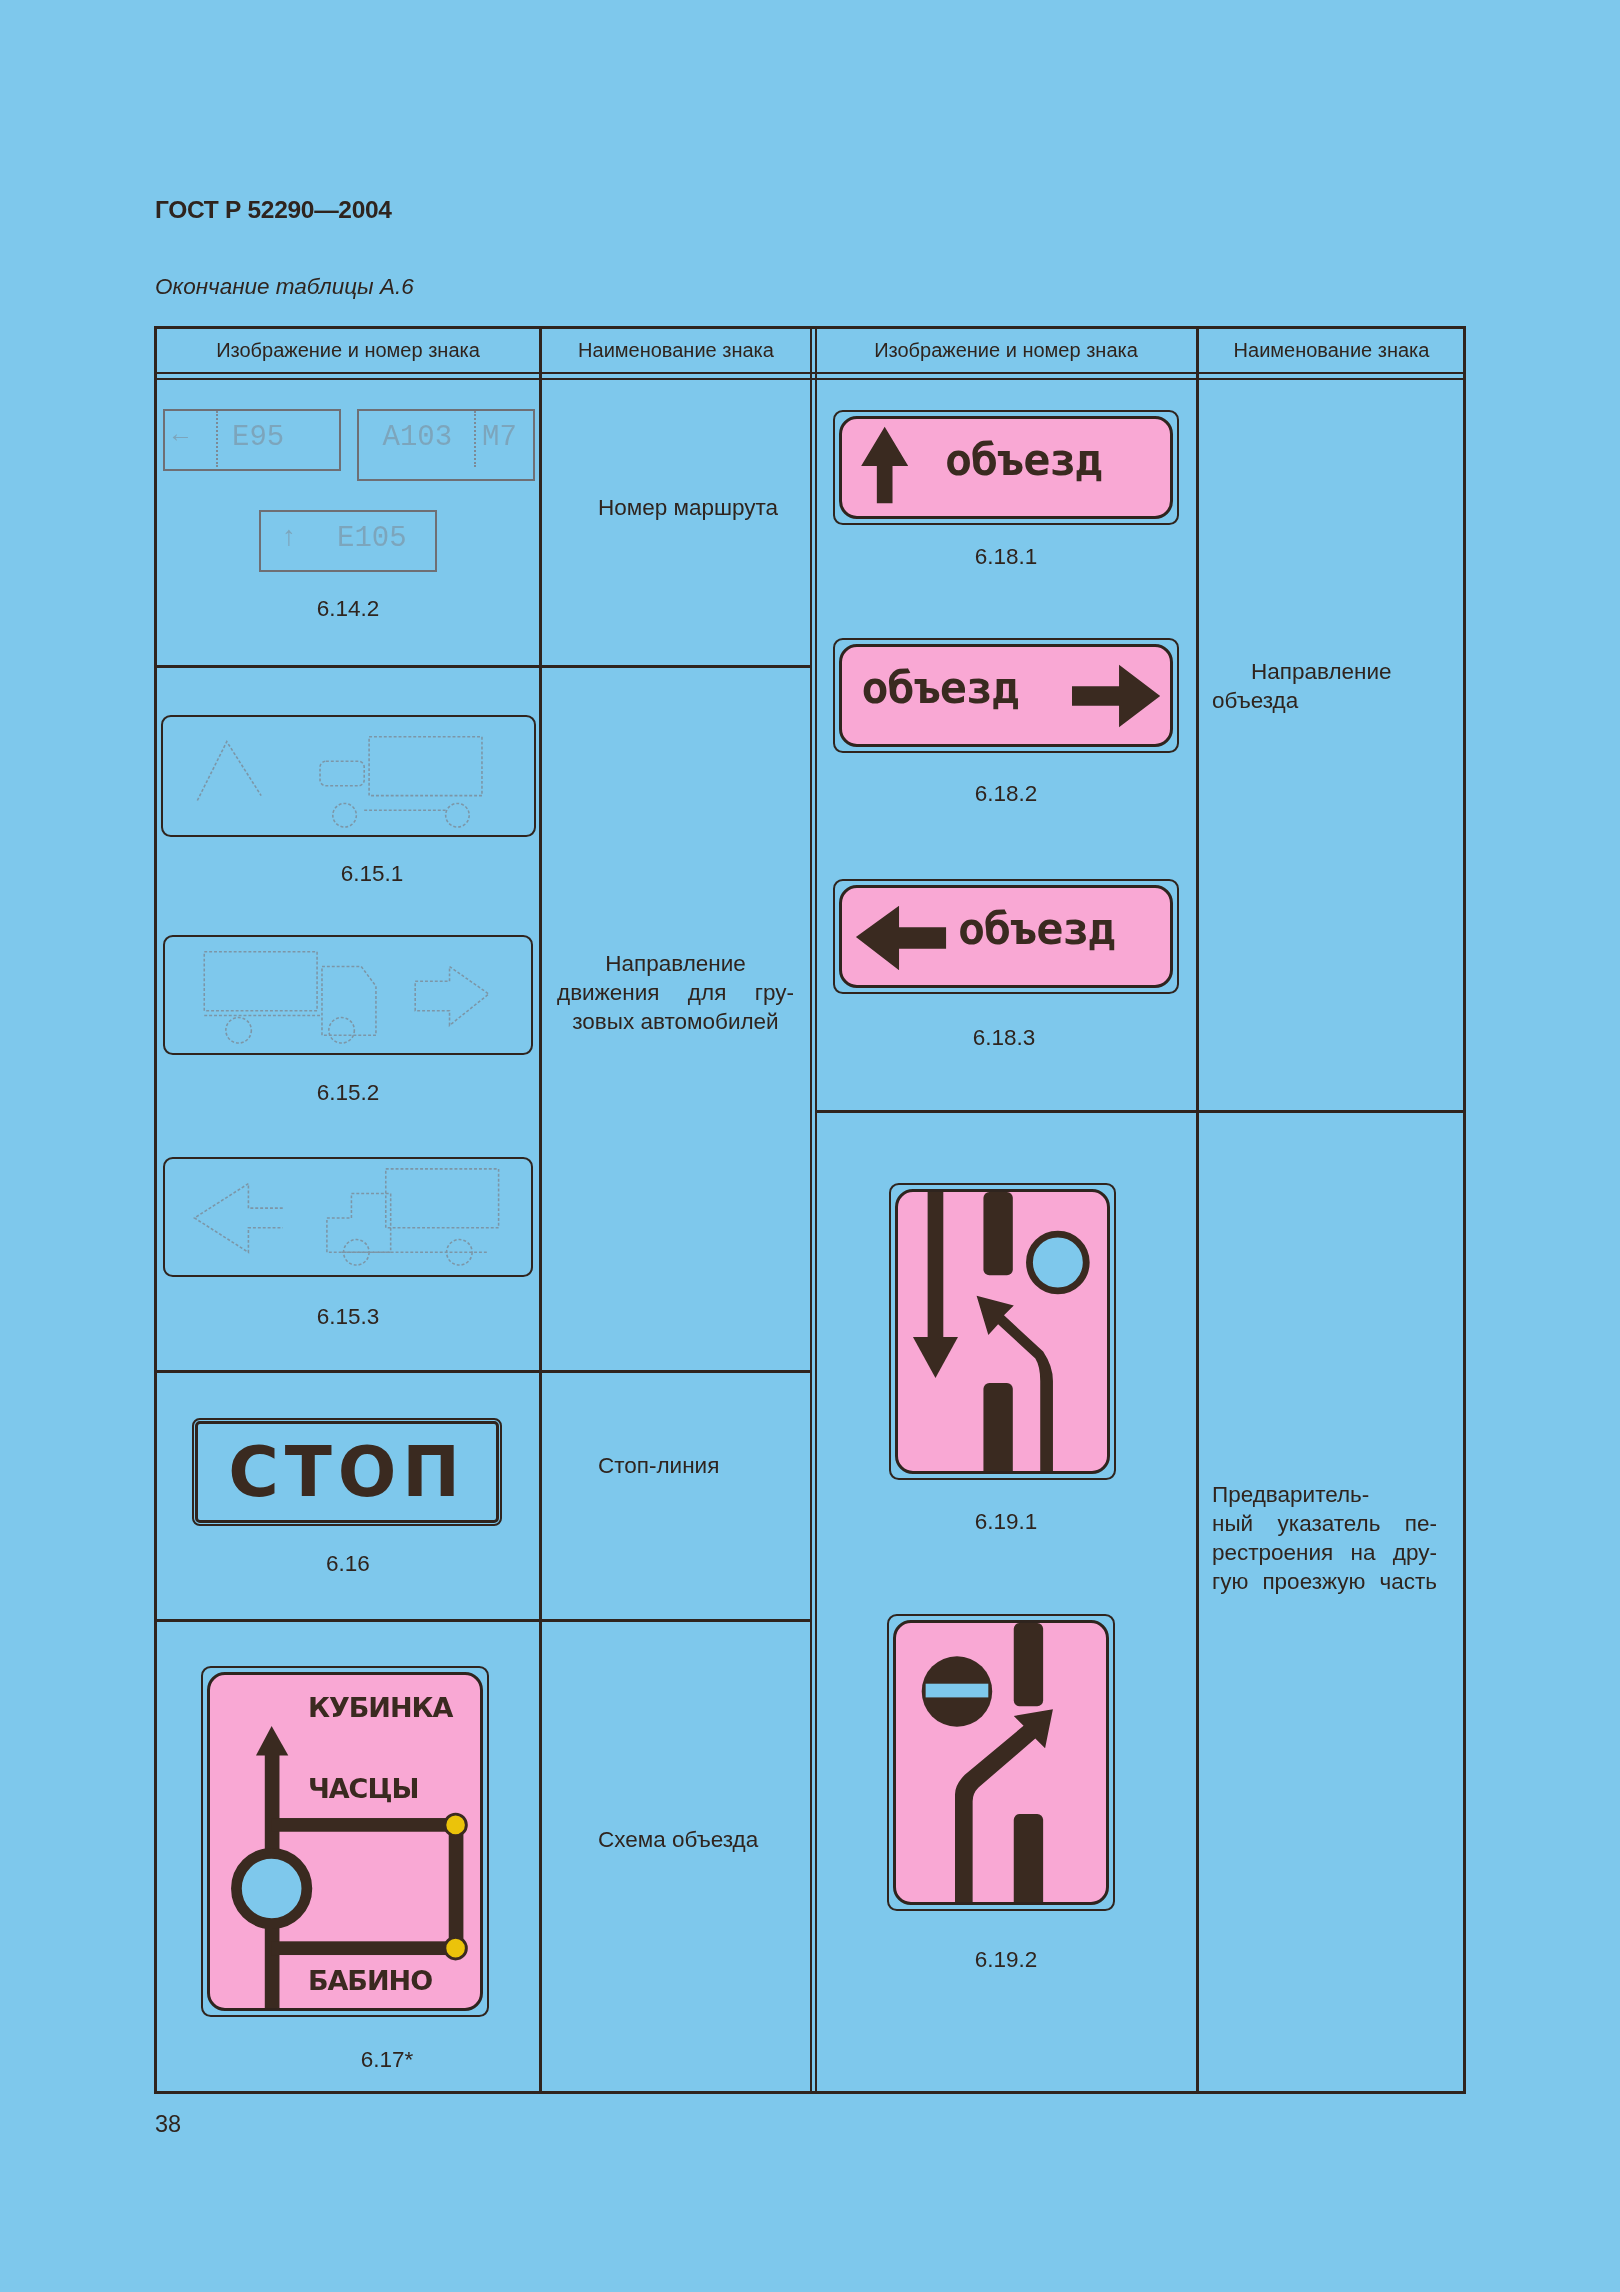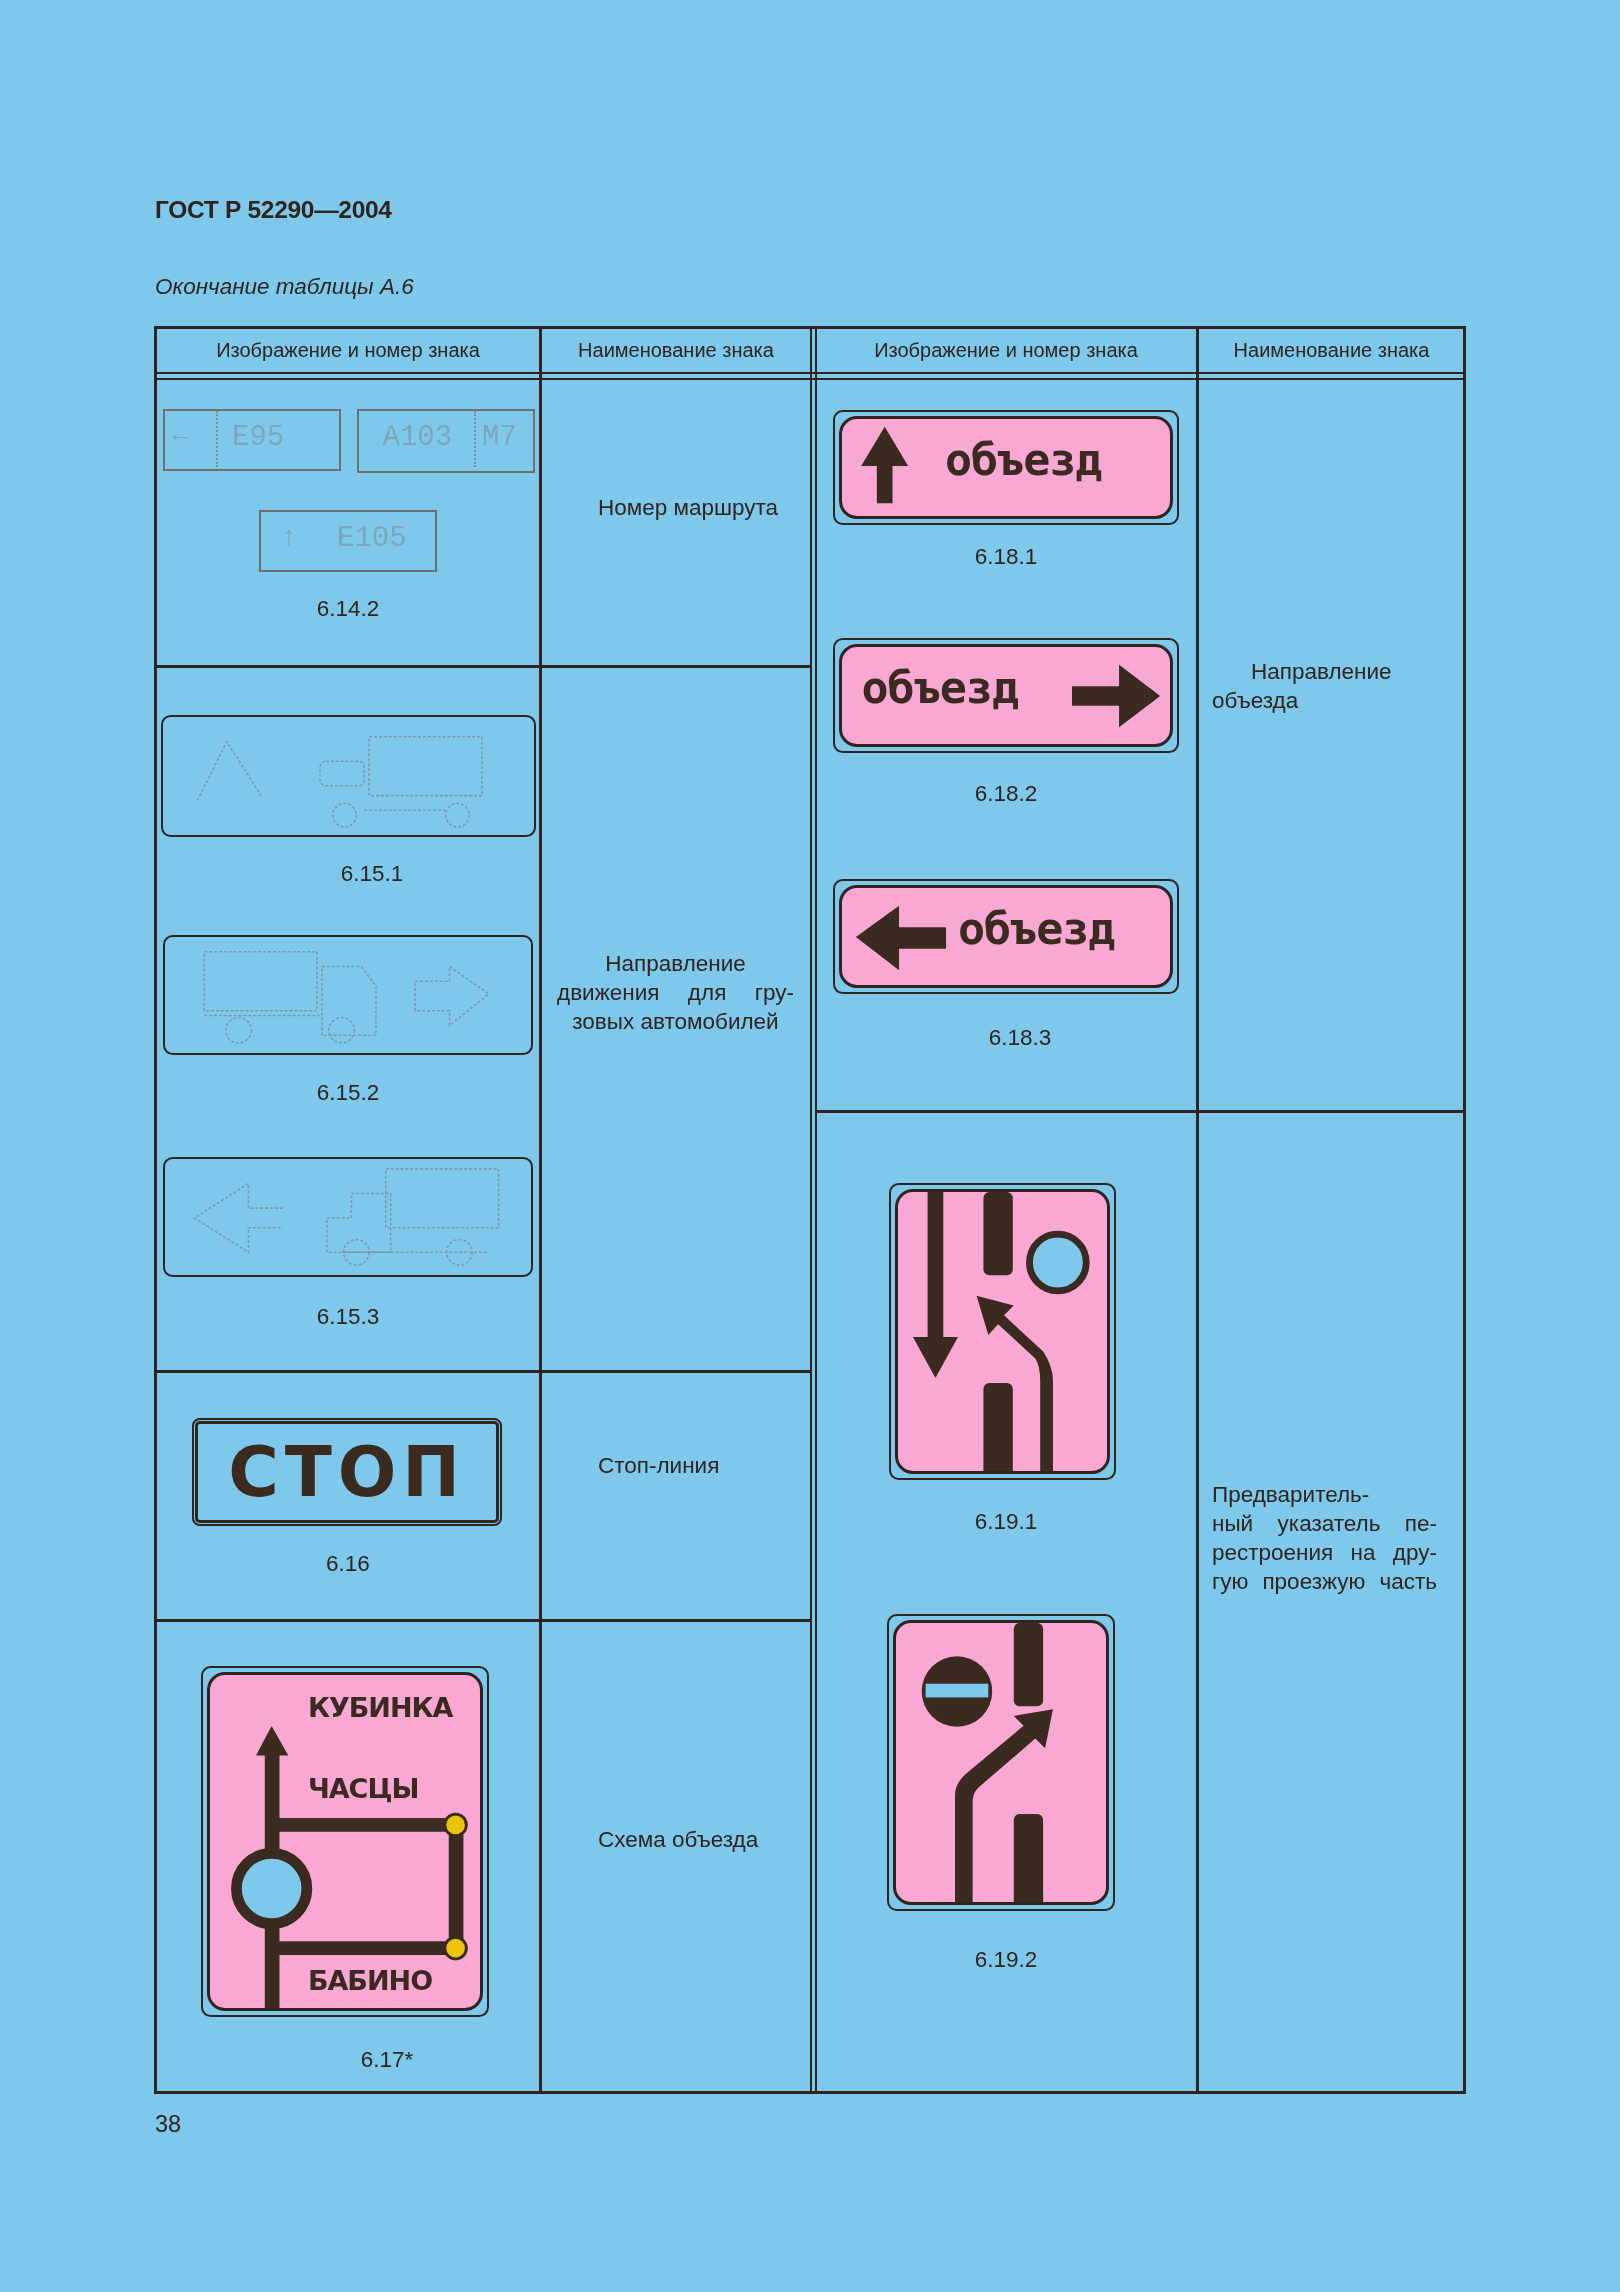--- a/index.html
+++ b/index.html
@@ -70,21 +70,21 @@
   <div class="hdr" style="left:817px;width:378px;">Изображение и номер знака</div>
   <div class="hdr" style="left:1199px;width:265px;">Наименование знака</div>
 </div>
 
 <div>
   <div class="ghost" style="left:163px;top:409px;width:178px;height:62px;">
     <div style="position:absolute;left:51px;top:0;width:2px;height:56px;border-left:2px dotted #7c8a96;"></div>
     <span class="ghost-txt" style="left:7.8px;top:9.8px;font-size:25.5px;">←</span>
     <span class="ghost-txt" style="left:67px;top:9.8px;">Е95</span>
   </div>
-  <div class="ghost" style="left:357px;top:409px;width:178px;height:64px;">
+  <div class="ghost" style="left:357px;top:409px;width:178px;height:72px;">
     <div style="position:absolute;left:115px;top:0;width:2px;height:56px;border-left:2px dotted #7c8a96;"></div>
     <span class="ghost-txt" style="left:23.5px;top:9.8px;">А103</span>
     <span class="ghost-txt" style="left:123px;top:9.8px;">М7</span>
   </div>
   <div class="ghost" style="left:259px;top:510px;width:178px;height:62px;">
     <span class="ghost-txt" style="left:19.6px;top:9.8px;font-size:27.4px;">↑</span>
     <span class="ghost-txt" style="left:76px;top:9.8px;">Е105</span>
   </div>
 </div>
 <div class="cap" style="left:157px;width:382px;top:596px;">6.14.2</div>
@@ -194,21 +194,21 @@
 <div class="cap" style="left:817px;width:378px;top:781px;">6.18.2</div>
 
 <div class="ysign" style="left:833px;top:879px;width:346px;height:115px;">
   <div class="ysign-inner">
     <svg width="98" height="98" style="position:absolute;left:9.8px;top:0" viewBox="0 0 100 100">
       <polygon points="4,50 48,18 48,40 96,40 96,62 48,62 48,84" fill="#3a2a20"></polygon>
     </svg>
     <span class="obj-text" style="left:116px;top:13.7px;">объезд</span>
   </div>
 </div>
-<div class="cap" style="left:817px;width:374px;top:1025px;margin-left:16px;">6.18.3</div>
+<div class="cap" style="left:817px;width:374px;top:1025px;">6.18.3</div>
 
 <div class="cell-text" style="left:1212px;top:657px;">
   <div style="padding-left:39px;">Направление</div>
   <div>объезда</div>
 </div>
 
 <div class="ysign" style="left:889px;top:1183px;width:227px;height:297px;">
   <div class="ysign-inner">
     <svg width="212" height="281" style="position:absolute;left:0;top:0" viewBox="0 0 216 287">
       <g fill="#3a2a20">

